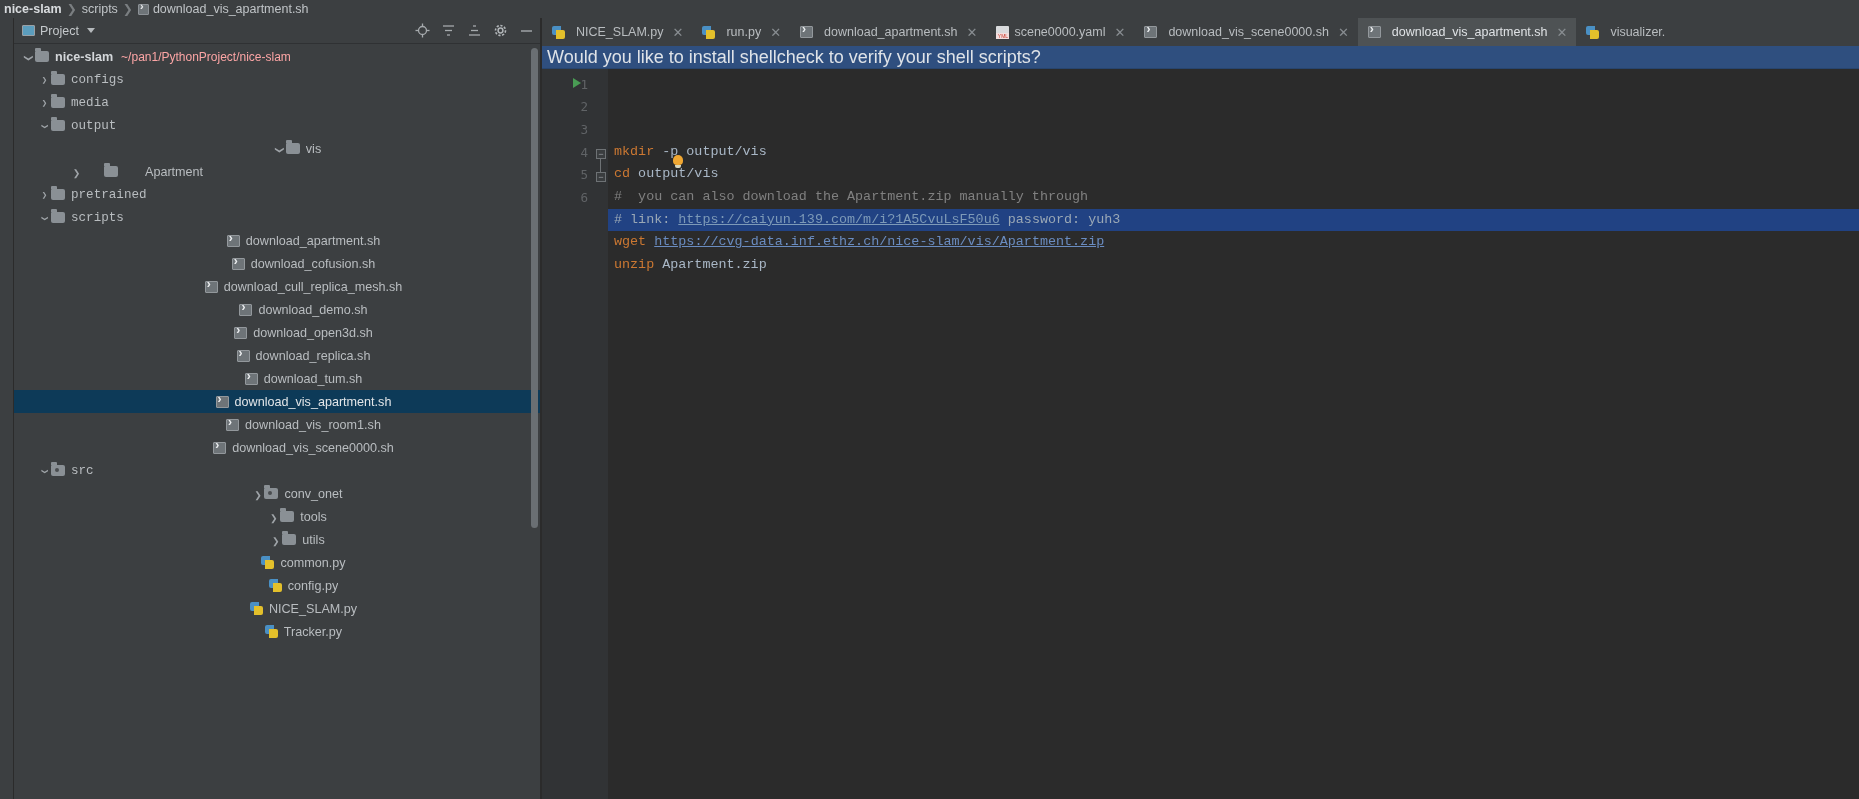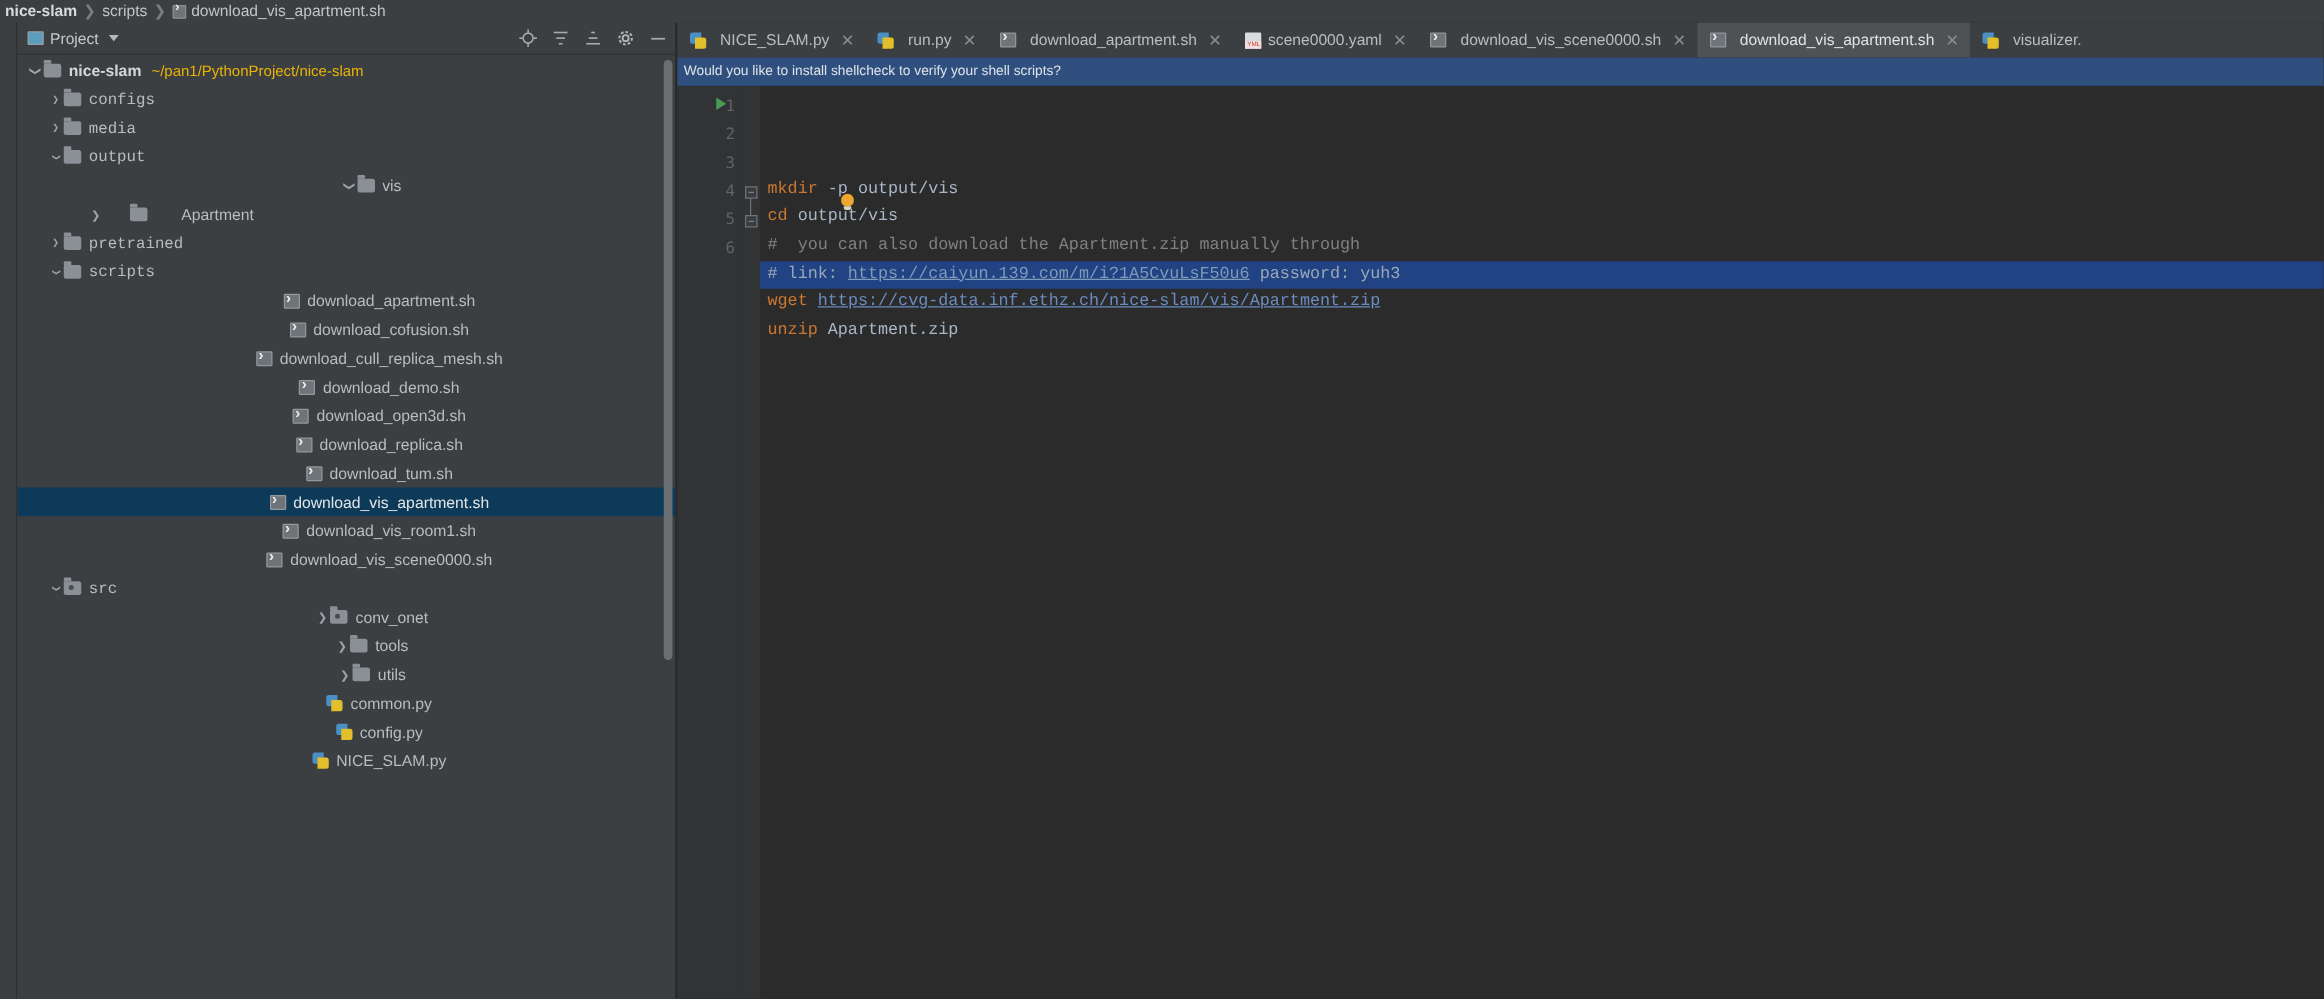--- a/index.html
+++ b/index.html
@@ -105,21 +105,21 @@
   }
   .fileico-py .pb {
     position:absolute; left:0; top:0; width:9px; height:9px; background:#4a90c4;
     border-radius:2px 0 0 2px;
   }
   .fileico-py .pg {
     position:absolute; left:4px; top:4px; width:9px; height:9px; background:#e3c02b;
     border-radius:0 2px 2px 0;
   }
   .node-label { overflow: hidden; }
-  .node-path { color: #eab308; margin-left: 8px; font-size: 12px; }
+  .node-path { color: #fca5a5; margin-left: 8px; font-size: 12px; }
   .node-label.bold { font-weight: bold; color: #d4d7da; }
 
   
   .d0 { padding-left: 8px; }
   .d1 { padding-left: 24px; font-family: Liberation Mono, monospace; }
   .d2 { padding-left: 40px; justify-content: center; }
   .d3 { padding-left: 56px; gap: 21px; }
 
   
   #tree-scroll {
@@ -154,21 +154,21 @@
   }
   .yml-ico::after {
     content: "YML"; position: absolute; left: 0; bottom: 0; width: 13px;
     font-size: 5px; color: #c8392b; text-align: center; line-height: 6px;
     background: #f2dede; font-family: "Liberation Sans", sans-serif;
   }
 
   
   #notification-bar {
     height: 23px; background: #2f4f7f; display: flex; align-items: center;
-    padding-left: 5px; color: #dfe3e8; font-size: 11px;
+    padding-left: 5px; color: #dfe3e8; font-size: 18px;
     border-bottom: 1px solid #28456e;
   }
 
   
   #code-wrap { position: relative; height: 730px; background: #2b2b2b; display: flex; }
   #gutter {
     width: 52px; min-width: 52px; background: #313335; position: relative;
     padding-top: 4px;
   }
   .gline {
@@ -408,20 +408,28 @@
         <span class="node-label">config.py</span>
       </div>
       <div class="node d2">
         <span class="arrow "></span>
         <span class="fileico-py">
           <span class="pb"></span>
           <span class="pg"></span>
         </span>
         <span class="node-label">NICE_SLAM.py</span>
       </div>
+      <div class="node d2">
+        <span class="arrow "></span>
+        <span class="fileico-py">
+          <span class="pb"></span>
+          <span class="pg"></span>
+        </span>
+        <span class="node-label">Tracker.py</span>
+      </div>
     </div>
   <div id="tree-scroll"></div>
 </div>
 
 <div id="panel-divider"></div>
 
 <div id="editor-area">
   <div id="tab-bar">
       <div class="etab">
         <span class="fileico-py">

